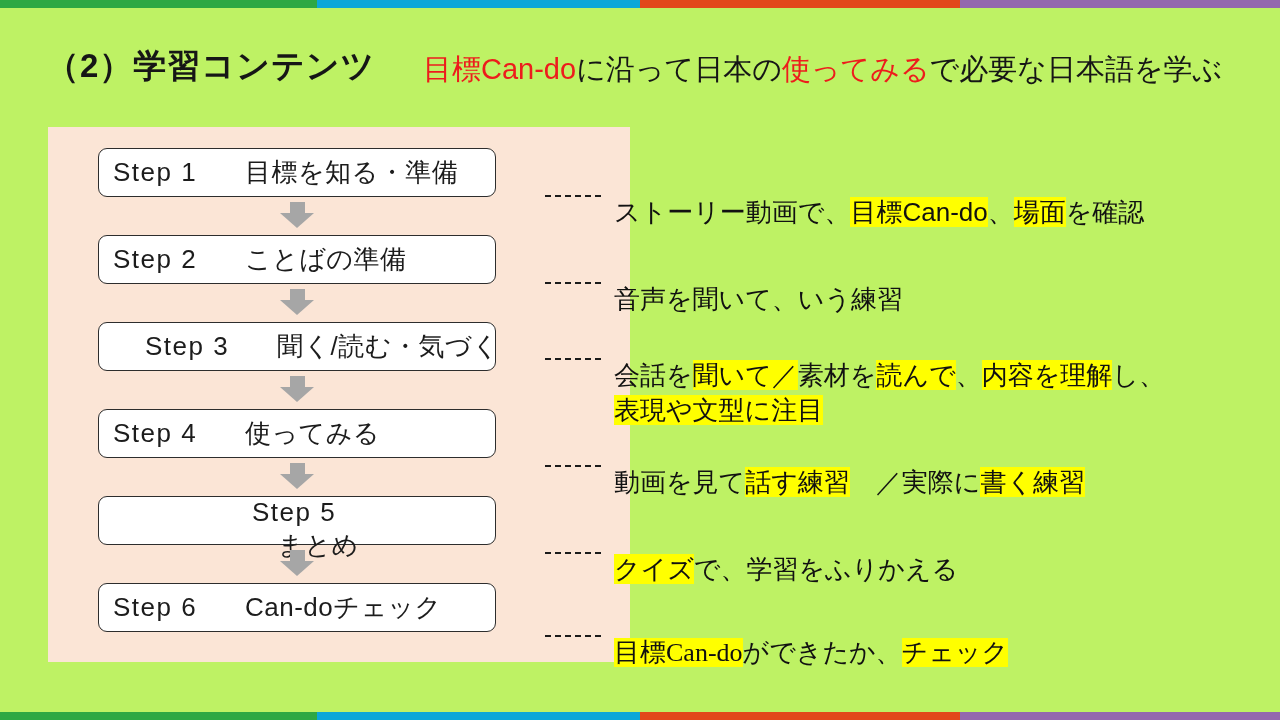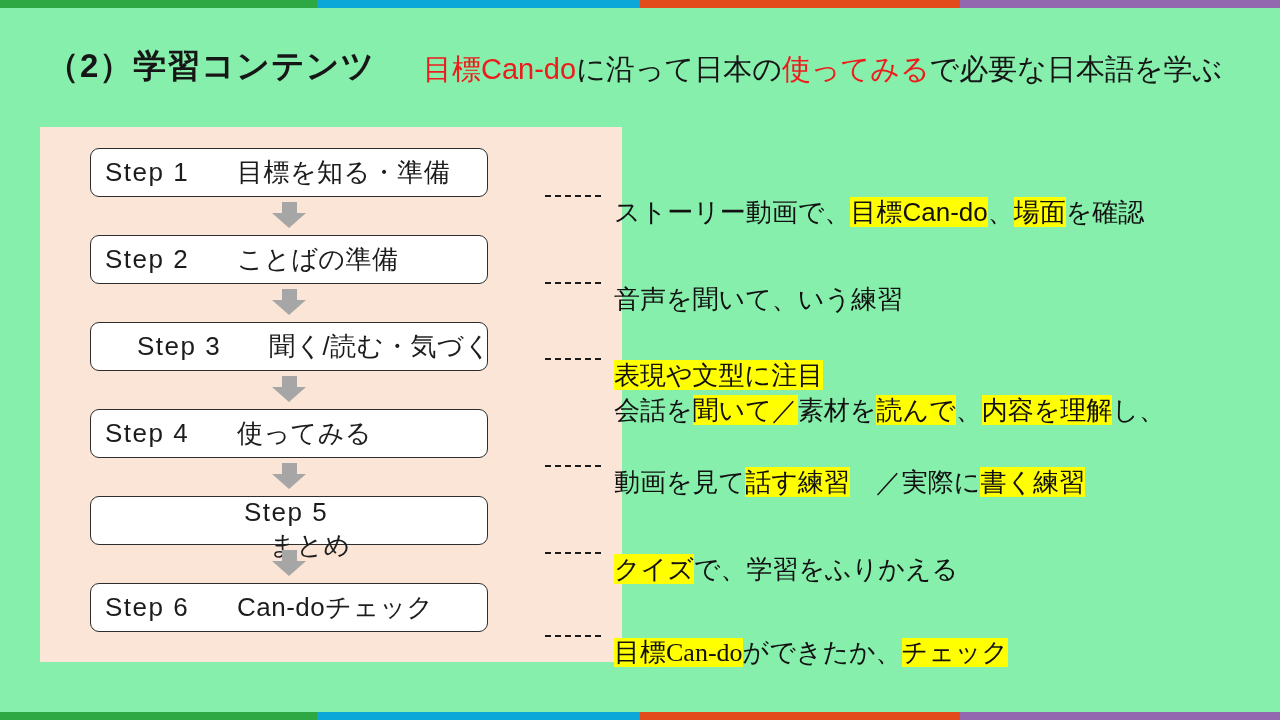--- a/index.html
+++ b/index.html
@@ -1,17 +1,17 @@
 <!DOCTYPE html>
 <html><head>
 <meta charset="utf-8">
 <style>
   html,body{margin:0;padding:0;background:#e8e8e8;}
   .slide{
-    position:relative;width:1280px;height:720px;background:#86efac;
+    position:relative;width:1280px;height:720px;background:#bef264;
     font-family:"Liberation Sans","DejaVu Sans",sans-serif;
     overflow:hidden;
   }
   
   .color-bar{position:absolute;left:0;width:100%;height:8px;display:flex;}
   .color-bar.top{top:0;}
   .color-bar.bottom{bottom:0;}
   .color-bar span{height:100%;display:block;}
 
   
@@ -21,21 +21,21 @@
     white-space:nowrap;
   }
   .subtitle{
     position:absolute;left:423px;top:50px;
     font-size:29px;font-weight:500;color:#161616;white-space:nowrap;
   }
   .subtitle .red{color:var(--red,#ED1C1C);}
 
   
   .panel{
-    position:absolute;left:40px;top:127px;width:582px;height:535px;
+    position:absolute;left:48px;top:127px;width:582px;height:535px;
     background:var(--peach,#FBE5D6);
   }
   .step-box{
     position:absolute;left:50px;width:398px;height:49px;box-sizing:border-box;
     background:#ffffff;border:1.6px solid #2d2d2d;border-radius:9px;
     display:flex;align-items:center;padding-left:14px;
     font-size:26px;color:#1c1c1c;white-space:nowrap;
   }
   .step-num{width:104px;letter-spacing:1.5px;flex:none;}
   .step-label{margin-left:28px;letter-spacing:.5px;}
@@ -122,22 +122,22 @@
       </div>
       <div class="ann-row" style="top: 234px;">
         <div class="dash"></div>
         <div class="ann-text">
           <span class="ann-line"><span>音声を聞いて、いう練習</span></span>
         </div>
       </div>
       <div class="ann-row" style="top: 310px;">
         <div class="dash"></div>
         <div class="ann-text">
+          <span class="ann-line"><span>会話を</span><span class="hl">聞いて／</span><span>素材を</span><span class="hl">読んで</span><span>、</span><span class="hl">内容を理解</span><span>し、</span></span>
           <span class="ann-line"><span class="hl">表現や文型に注目</span></span>
-          <span class="ann-line"><span>会話を</span><span class="hl">聞いて／</span><span>素材を</span><span class="hl">読んで</span><span>、</span><span class="hl">内容を理解</span><span>し、</span></span>
         </div>
       </div>
       <div class="ann-row" style="top: 417px;">
         <div class="dash"></div>
         <div class="ann-text">
           <span class="ann-line"><span>動画を見て</span><span class="hl">話す練習</span><span>　／実際に</span><span class="hl">書く練習</span></span>
         </div>
       </div>
       <div class="ann-row" style="top: 504px;">
         <div class="dash"></div>

